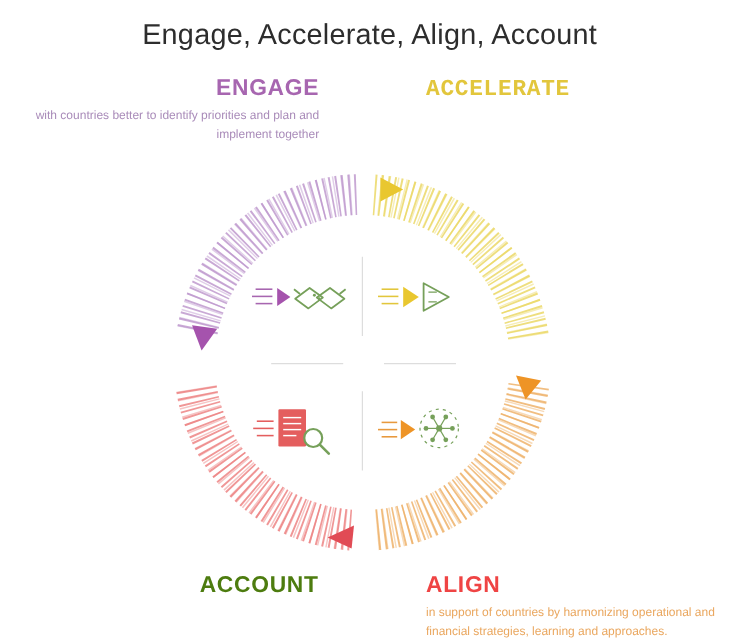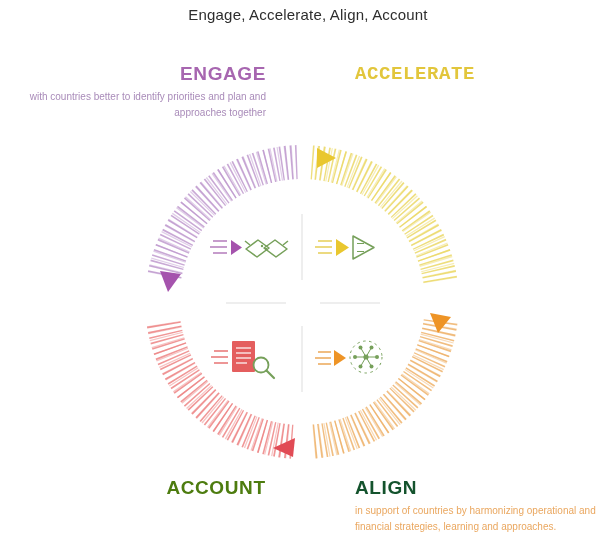--- a/index.html
+++ b/index.html
@@ -1,46 +1,46 @@
 <!DOCTYPE html>
 <html><head>
 <meta charset="utf-8">
 <style>
   html,body{margin:0;padding:0;background:#ffffff;}
   .page{position:relative;width:616px;height:536px;background:#ffffff;overflow:hidden;
         font-family:"Liberation Sans",sans-serif;}
-  .page-title{position:absolute;top:6px;left:0;right:0;margin:0;text-align:center;
-        font-size:15px;font-weight:400;color:#2d2d2d;letter-spacing:0.2px;}
+  .page-title{position:absolute;top:16px;left:0;right:0;margin:0;text-align:center;
+        font-size:24px;font-weight:400;color:#2d2d2d;letter-spacing:0.2px;}
   .quad{position:absolute;}
   .q-label{font-size:19px;font-weight:bold;letter-spacing:0.6px;margin-bottom:4px;}
   .q-desc{font-size:10px;line-height:1.55;}
   .engage{top:63px;left:10px;width:256px;text-align:right;}
   .engage .q-label{color:#a766b0;}
   .engage .q-desc{color:#a98bb9;}
   .accelerate{top:63px;left:355px;width:250px;text-align:left;}
   .accelerate .q-label{color:#e2c63c;font-family:Liberation Mono, monospace;}
   .accelerate .q-desc{color:#e4cc60;}
   .account{top:477px;left:84px;width:264px;text-align:center;}
   .account .q-label{color:#4d7c0f;}
   .account .q-desc{color:#e98585;}
   .align{top:477px;left:355px;width:250px;text-align:left;}
-  .align .q-label{color:#14532d;}
+  .align .q-label{color:#ef4444;}
   .align .q-desc{color:#eaa75f;}
   .diagram{position:absolute;top:0;left:0;}
 </style>
 </head>
 <body>
 
 <div class="page">
 
   <h1 class="page-title">Engage, Accelerate, Align, Account</h1>
 
   <div class="quad engage">
     <div class="q-label">ENGAGE</div>
-    <div class="q-desc">with countries better to identify priorities and plan and approaches together</div>
+    <div class="q-desc">with countries better to identify priorities and plan and implement together</div>
   </div>
 
   <div class="quad accelerate">
     <div class="q-label">ACCELERATE</div>
   </div>
 
   <div class="quad account">
     <div class="q-label">ACCOUNT</div>
   </div>
 

